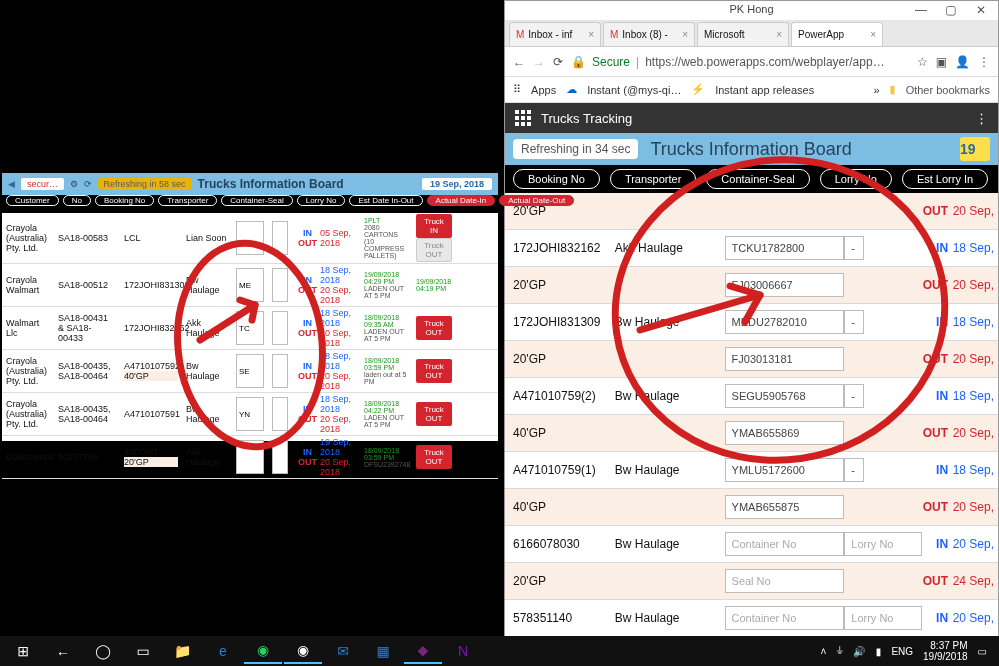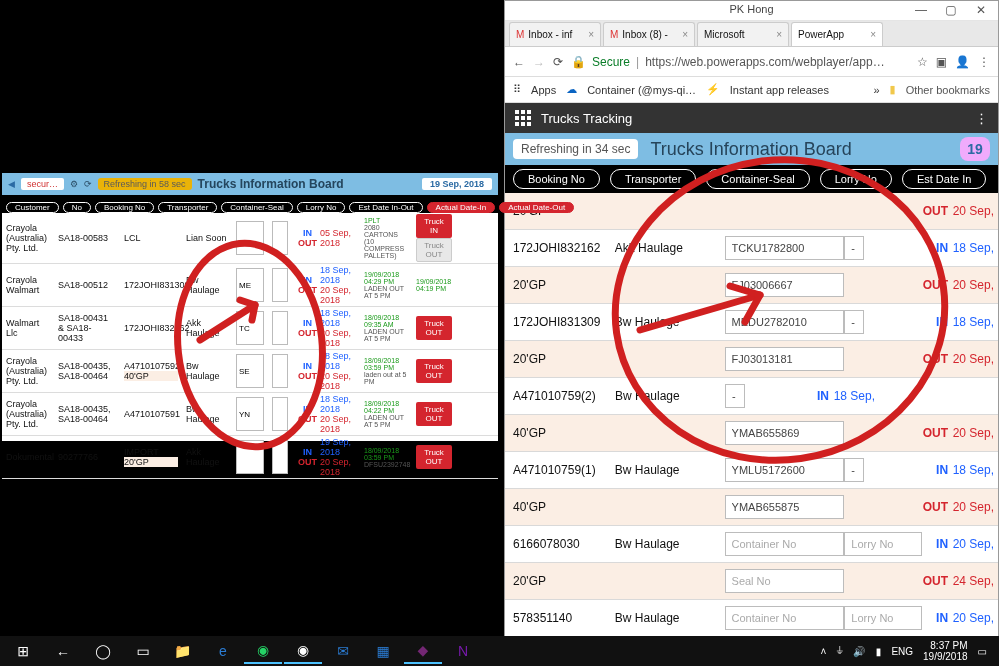--- a/index.html
+++ b/index.html
@@ -26,21 +26,21 @@
     linear-gradient(#fff,#fff) 12px 0/4px 4px no-repeat,
     linear-gradient(#fff,#fff) 0 6px/4px 4px no-repeat,
     linear-gradient(#fff,#fff) 6px 6px/4px 4px no-repeat,
     linear-gradient(#fff,#fff) 12px 6px/4px 4px no-repeat,
     linear-gradient(#fff,#fff) 0 12px/4px 4px no-repeat,
     linear-gradient(#fff,#fff) 6px 12px/4px 4px no-repeat,
     linear-gradient(#fff,#fff) 12px 12px/4px 4px no-repeat}
   .app-sub{display:flex;align-items:center;background:#7ebde3;height:32px;padding:8px 8px;gap:12px;font-size:14px;color:#222}
   .refresh-chip{background:#fff;border-radius:4px;padding:3px 8px;font-size:12px;color:#555}
   .app-sub .title{flex:1;font-size:18px;font-weight:500;color:#26445a}
-  .app-sub .daynum{background:#f0abfc;color:#2a6aa3;font-weight:600;width:30px;height:24px;text-align:center;line-height:24px;border-radius:8px}
+  .app-sub .daynum{background:#fde047;color:#2a6aa3;font-weight:600;width:30px;height:24px;line-height:24px;border-radius:3px}
   .filter-row{display:flex;background:#000;height:28px;align-items:center;gap:10px;padding:0 8px;overflow:hidden}
   .filter-pill{border:1px solid #fff;border-radius:12px;color:#fff;font-size:11px;padding:3px 14px;white-space:nowrap}
   .grid{flex:1;overflow:hidden;font-size:12px}
   .grow{display:flex;align-items:center;border-bottom:1px solid #d9d9d9;height:37px}
   .grow.half{background:#fff}
   .grow.alt{background:#fbeee4}
   .c-book{width:110px;padding-left:8px}
   .c-tra{width:110px}
   .c-cont{width:120px}
   .c-lor{width:78px}
@@ -50,21 +50,21 @@
   .io-out{color:#d4252e}
   input.field{width:100%;height:24px;border:1px solid #bcbcbc;padding:0 6px;font-size:11px;color:#444;background:#fff}
   input.field::placeholder{color:#aaa}
   
   .tablet{position:absolute;left:2px;top:173px;width:496px;height:268px;background:#fff;font-size:9px}
   .tb-top{display:flex;align-items:center;gap:6px;height:22px;background:#7ebde3;padding:0 6px;font-size:9px;color:#2a4d66}
   .tb-top .search{background:#fff;color:#d03030;padding:1px 6px;border-radius:2px;font-size:9px}
   .tb-top .ref{background:#eab308;border-radius:3px;padding:1px 6px;color:#5a5a5a}
   .tb-top .ttl{font-size:12px;font-weight:600;color:#24455d}
   .tb-top .date{background:#fff;color:#2a6aa3;font-weight:600;padding:1px 8px;border-radius:2px}
-  .tb-filter{display:flex;background:#000;height:18px;align-items:flex-end;gap:4px;padding:0 4px}
+  .tb-filter{display:flex;background:#000;height:18px;align-items:flex-start;gap:4px;padding:0 4px}
   .tb-pill{border:1px solid #fff;color:#fff;border-radius:8px;font-size:8px;padding:0 8px;white-space:nowrap}
   .tb-pill.red{background:#d4252e;border-color:#d4252e}
   .tb-body{display:flex;flex-direction:column}
   .tb-row{display:flex;align-items:center;border-bottom:1px solid #dcdcdc;min-height:30px}
   .tb-row .cc{padding:1px 4px}
   .cc.cust{width:52px}
   .cc.no{width:66px}
   .cc.book{width:62px}
   .cc.tra{width:50px}
   .cc.cont{width:36px}
@@ -134,21 +134,21 @@
     </div>
     <span>☆</span>
     <span>▣</span>
     <span style="color:#888">👤</span>
     <span>⋮</span>
   </div>
   <div class="bm-row">
     <span>⠿</span>
       <span>Apps</span>
     <span style="color:#0a64c2">☁</span>
-      <span>Container (@mys-qi…</span>
+      <span>Instant (@mys-qi…</span>
     <span>⚡</span>
       <span>Instant app releases</span>
     <span class="spacer"></span>
     <span>»</span>
     <span style="color:#f1c84b">▮</span>
     <span class="ob">Other bookmarks</span>
   </div>
   <div class="app-bar">
     <div class="waffle"></div>
     <span>Trucks Tracking</span>
@@ -158,21 +158,21 @@
   <div class="app-sub">
     <div class="refresh-chip">Refreshing in 34 sec</div>
     <div class="title">Trucks Information Board</div>
     <div class="daynum">19</div>
   </div>
   <div class="filter-row">
     <div class="filter-pill">Booking No</div>
     <div class="filter-pill">Transporter</div>
     <div class="filter-pill">Container-Seal</div>
     <div class="filter-pill">Lorry No</div>
-    <div class="filter-pill">Est Date In</div>
+    <div class="filter-pill">Est Lorry In</div>
   </div>
   <div class="grid" id="right-grid">
       <div class="grow alt">
         <div class="c-book">20'GP</div>
         <div class="c-tra"></div>
         <div class="c-cont"></div>
         <div class="c-lor"></div>
         <div class="c-io io-out">OUT</div>
         <div class="c-date io-out">20 Sep,</div>
       </div>
@@ -204,20 +204,21 @@
         <div class="c-book">20'GP</div>
         <div class="c-tra"></div>
         <div class="c-cont"><input class="field" value="FJ03013181" style=""></div>
         <div class="c-lor"></div>
         <div class="c-io io-out">OUT</div>
         <div class="c-date io-out">20 Sep,</div>
       </div>
       <div class="grow half">
         <div class="c-book">A471010759(2)</div>
         <div class="c-tra">Bw Haulage</div>
+        <div class="c-cont"><input class="field" value="SEGU5905768" style=""></div>
         <div class="c-lor"><input class="field" style="width: 20px;" value="-"></div>
         <div class="c-io io-in">IN</div>
         <div class="c-date io-in">18 Sep,</div>
       </div>
       <div class="grow alt">
         <div class="c-book">40'GP</div>
         <div class="c-tra"></div>
         <div class="c-cont"><input class="field" value="YMAB655869" style=""></div>
         <div class="c-lor"></div>
         <div class="c-io io-out">OUT</div>

